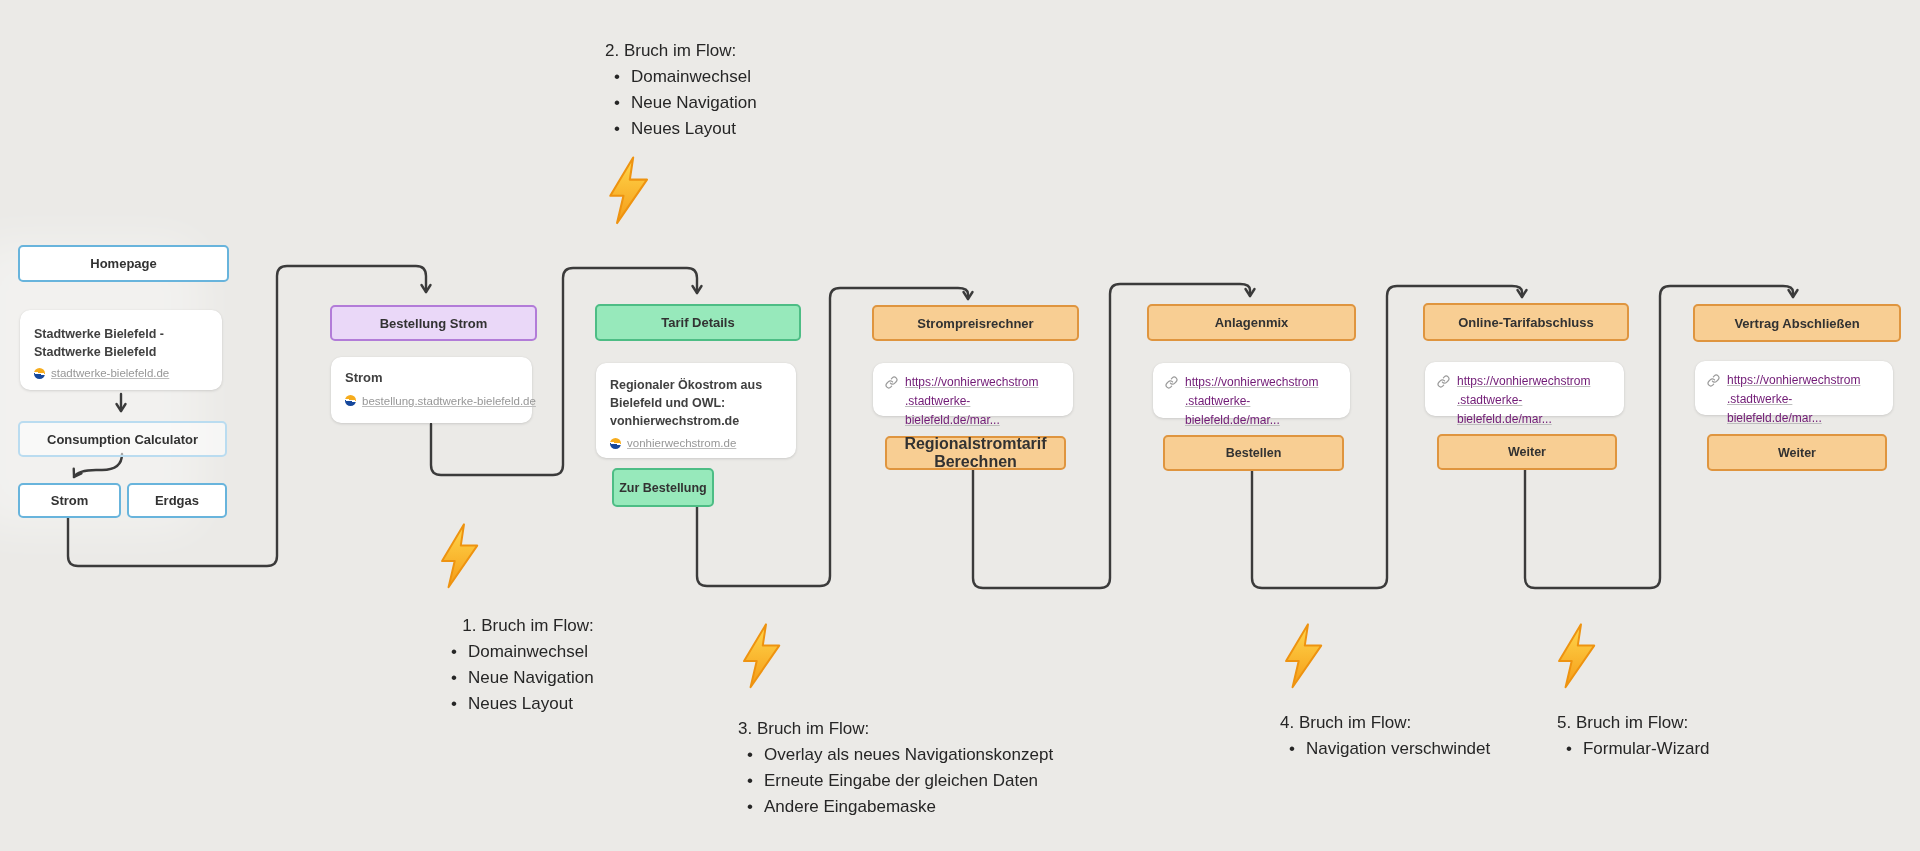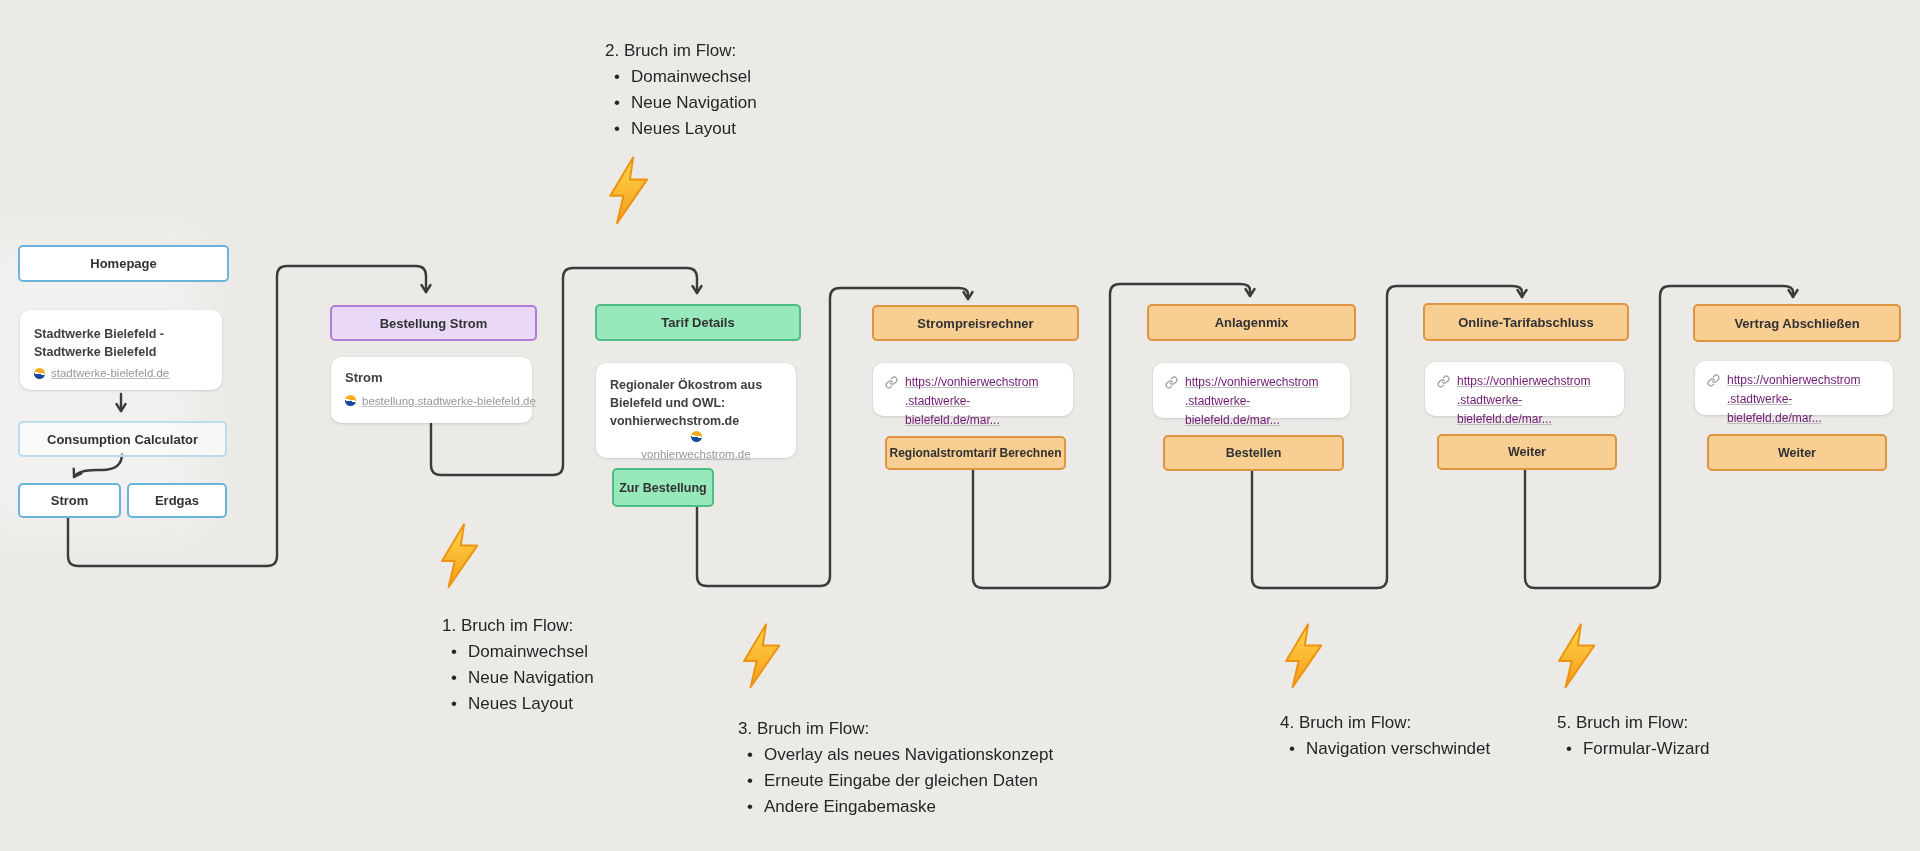--- a/index.html
+++ b/index.html
@@ -118,42 +118,42 @@
       <span class="favicon"></span>
       <span class="link-text">bestellung.stadtwerke-bielefeld.de</span>
     </div>
   </div>
 
   <div class="pill box-green node" style="left:595px; top:304px; width:202px; height:33px;">
     <span>Tarif Details</span>
   </div>
   <div class="card node" style="left:596px; top:363px; width:200px; height:95px; padding:13px 14px;">
     <div class="card-title">Regionaler Ökostrom aus Bielefeld und OWL: vonhierwechstrom.de</div>
-    <div class="link-row" style="margin-top:1px;flex-direction:column;">
+    <div class="link-row" style="margin-top:7px;">
       <span class="favicon"></span>
       <span class="link-text">vonhierwechstrom.de</span>
     </div>
   </div>
   <div class="pill box-green node" style="left:612px; top:468px; width:98px; height:35px; font-size:12.5px;">
     <span>Zur Bestellung</span>
   </div>
 
   <div class="pill box-orange node" style="left:872px; top:305px; width:203px; height:32px;">
     <span>Strompreisrechner</span>
   </div>
   <div class="card url-card node" style="left:873px; top:363px; width:200px; height:53px;">
     <svg class="link-icon" width="13" height="13">
         <use href="#chainIcon" width="13" height="13"></use>
       </svg>
     <div class="url-text">
       <div>https://vonhierwechstrom</div>
       <div>.stadtwerke-bielefeld.de/mar...</div>
     </div>
   </div>
-  <div class="pill box-orange node" style="left:885px; top:436px; width:177px; height:30px; font-size:12px;">
+  <div class="pill box-orange node" style="left:885px; top:436px; width:177px; height:30px; font-size:16px;">
     <span>Regionalstromtarif Berechnen</span>
   </div>
 
   <div class="pill box-orange node" style="left:1147px; top:304px; width:205px; height:33px;">
     <span>Anlagenmix</span>
   </div>
   <div class="card url-card node" style="left:1153px; top:363px; width:197px; height:55px;">
     <svg class="link-icon" width="13" height="13">
         <use href="#chainIcon" width="13" height="13"></use>
       </svg>
@@ -222,21 +222,21 @@
         </li>
       <li>
           <span>Neue Navigation</span>
         </li>
       <li>
           <span>Neues Layout</span>
         </li>
     </ul>
   </div>
 
-  <div class="note" style="left:442px; top:613px;">
+  <div class="note" style="left:442px; top:613px;text-align:right;">
     <div class="note-title">1. Bruch im Flow:</div>
     <ul>
       <li>
           <span>Domainwechsel</span>
         </li>
       <li>
           <span>Neue Navigation</span>
         </li>
       <li>
           <span>Neues Layout</span>

